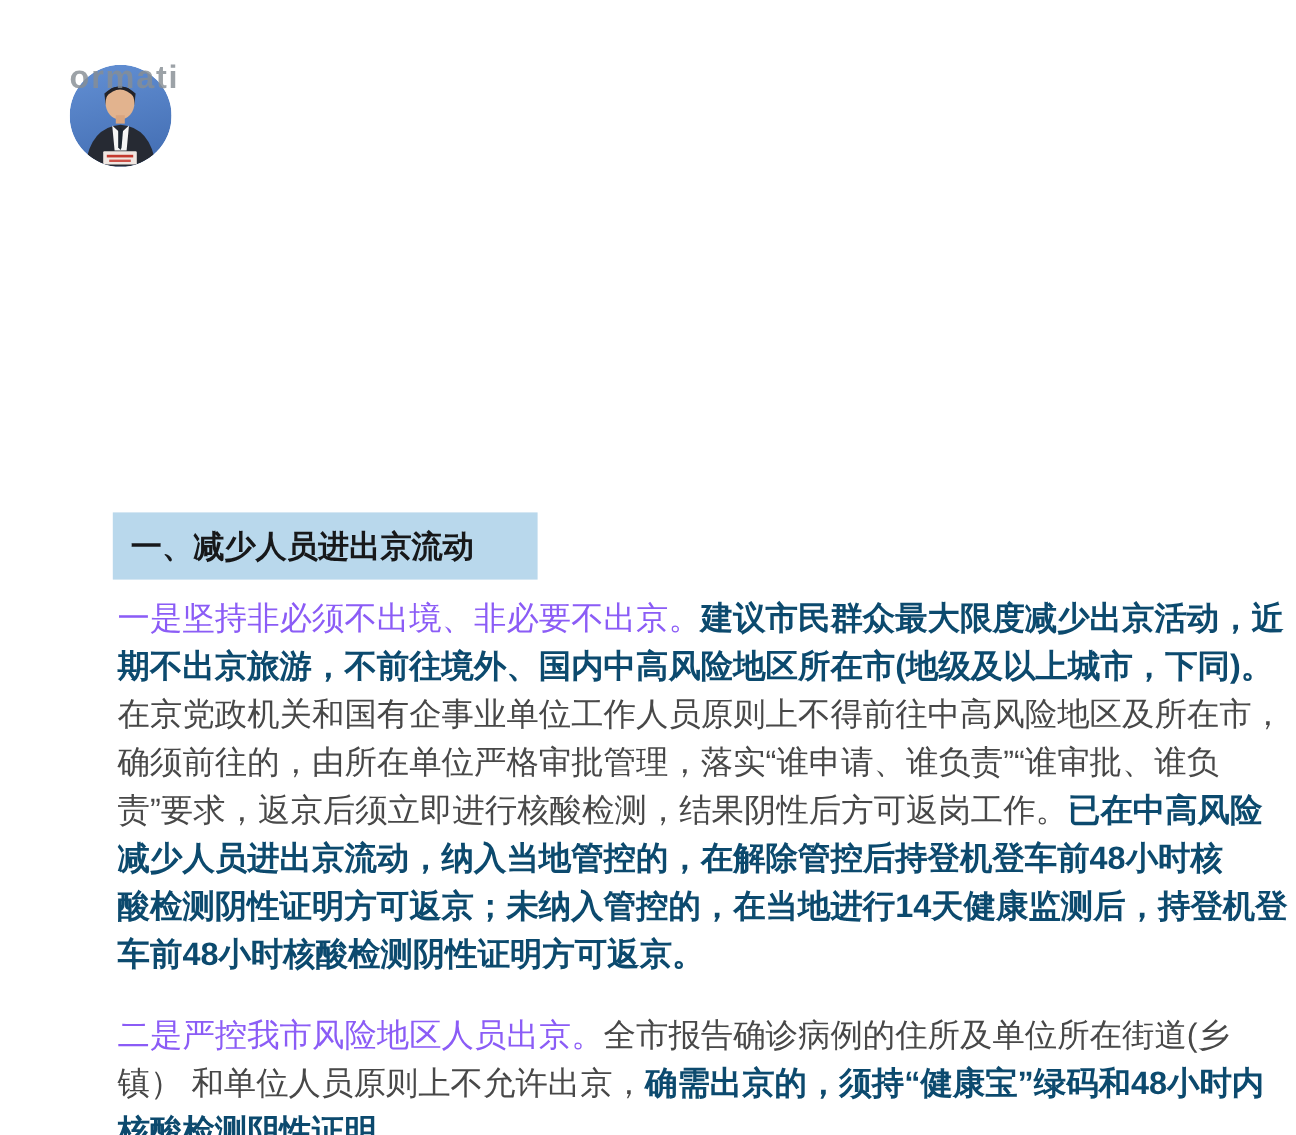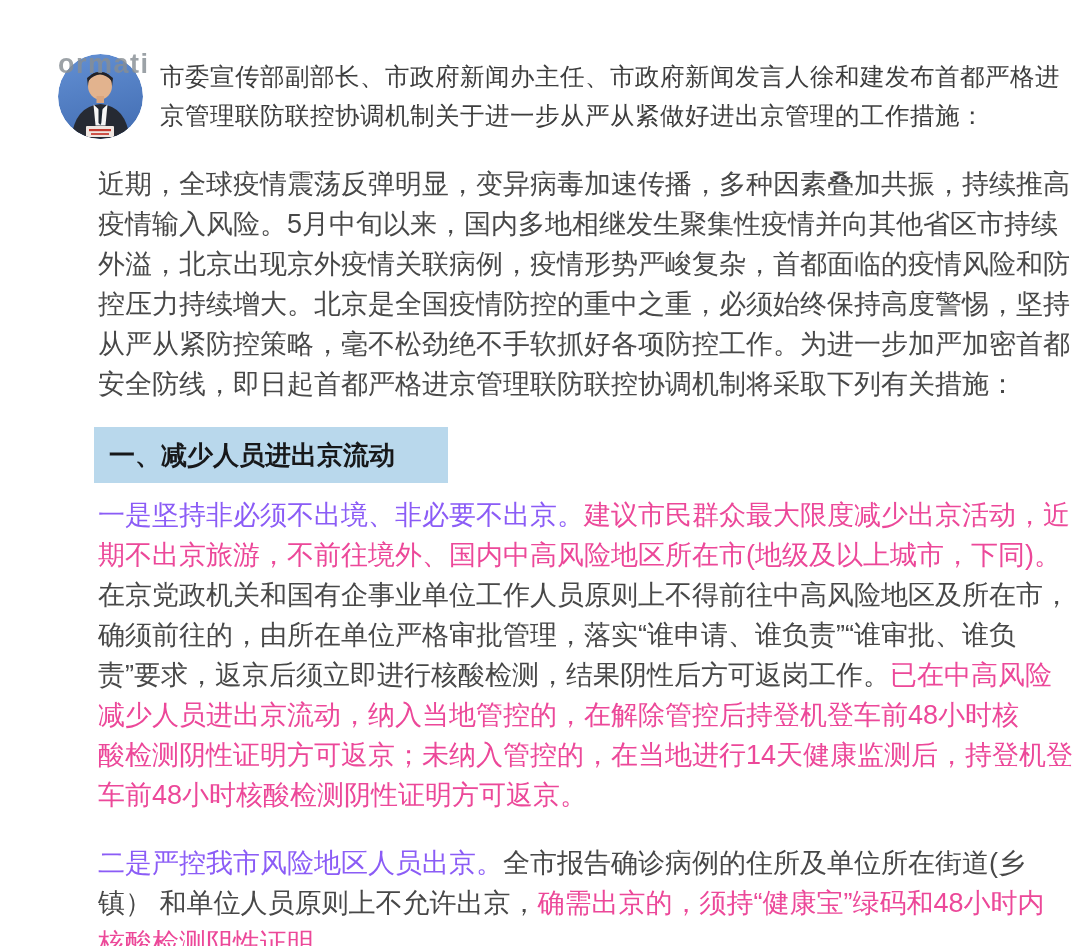--- a/index.html
+++ b/index.html
@@ -58,21 +58,21 @@
     width: 982px;
     font-size: 27px;
     line-height: 40px;
     color: #484848;
     white-space: pre-line;
   }
   .para-intro { top: 127px; }
   .para-point1 { top: 458px; }
   .para-point2 { top: 806px; }
   .seg-regular { color: #484848; font-weight: 400; }
-  .seg-bold { color: #ec4899; font-weight: 400; }
+  .seg-bold { color: #0c4a6e; font-weight: 700; }
   .seg-blue-bold { color: #8b5cf6; font-weight: 400; }
   .section-heading {
     position: absolute;
     left: 94px;
     top: 390px;
     width: 354px;
     height: 56px;
     line-height: 56px;
     padding-left: 15px;
     box-sizing: border-box;
@@ -118,29 +118,21 @@
         <path d="M13 85 q4 -33 29.5 -35 q25.5 2 29.5 35 z" fill="#262a33"></path>
         <path d="M35.5 50.5 l7 6.5 l7 -6.5 l-2 21 h-10 z" fill="#f5f5f5"></path>
         <path d="M40.5 55 l2 -2.5 l2 2.5 l-1.2 14 l-0.8 2 l-2 -2 z" fill="#1c2530"></path>
         <rect x="28" y="72" width="28" height="11" rx="1" fill="#f0e7e2"></rect>
         <rect x="31" y="75" width="22" height="2.2" fill="#c4392f"></rect>
         <rect x="33" y="79" width="18" height="2" fill="#cc5148"></rect>
       </g>
     </svg>
   </div>
 
-  <div class="byline">市委宣传部副部长、市政府新闻办主任、市政府新闻发言人徐和建发布首都严格进
-京管理联防联控协调机制关于进一步从严从紧做好进出京管理的工作措施：</div>
 
-  <div class="para para-intro"><span class="seg-regular">近期，全球疫情震荡反弹明显，变异病毒加速传播，多种因素叠加共振，持续推高
-疫情输入风险。5月中旬以来，国内多地相继发生聚集性疫情并向其他省区市持续
-外溢，北京出现京外疫情关联病例，疫情形势严峻复杂，首都面临的疫情风险和防
-控压力持续增大。北京是全国疫情防控的重中之重，必须始终保持高度警惕，坚持
-从严从紧防控策略，毫不松劲绝不手软抓好各项防控工作。为进一步加严加密首都
-安全防线，即日起首都严格进京管理联防联控协调机制将采取下列有关措施：</span></div>
 
   <div class="section-heading">一、减少人员进出京流动</div>
 
   <div class="para para-point1"><span class="seg-blue-bold">一是坚持非必须不出境、非必要不出京。</span><span class="seg-bold">建议市民群众最大限度减少出京活动，近
 期不出京旅游，不前往境外、国内中高风险地区所在市(地级及以上城市，下同)。</span><span class="seg-regular">
 在京党政机关和国有企事业单位工作人员原则上不得前往中高风险地区及所在市，
 确须前往的，由所在单位严格审批管理，落实“谁申请、谁负责”“谁审批、谁负
 责”要求，返京后须立即进行核酸检测，结果阴性后方可返岗工作。</span><span class="seg-bold">已在中高风险
 减少人员进出京流动，纳入当地管控的，在解除管控后持登机登车前48小时核
 酸检测阴性证明方可返京；未纳入管控的，在当地进行14天健康监测后，持登机登

